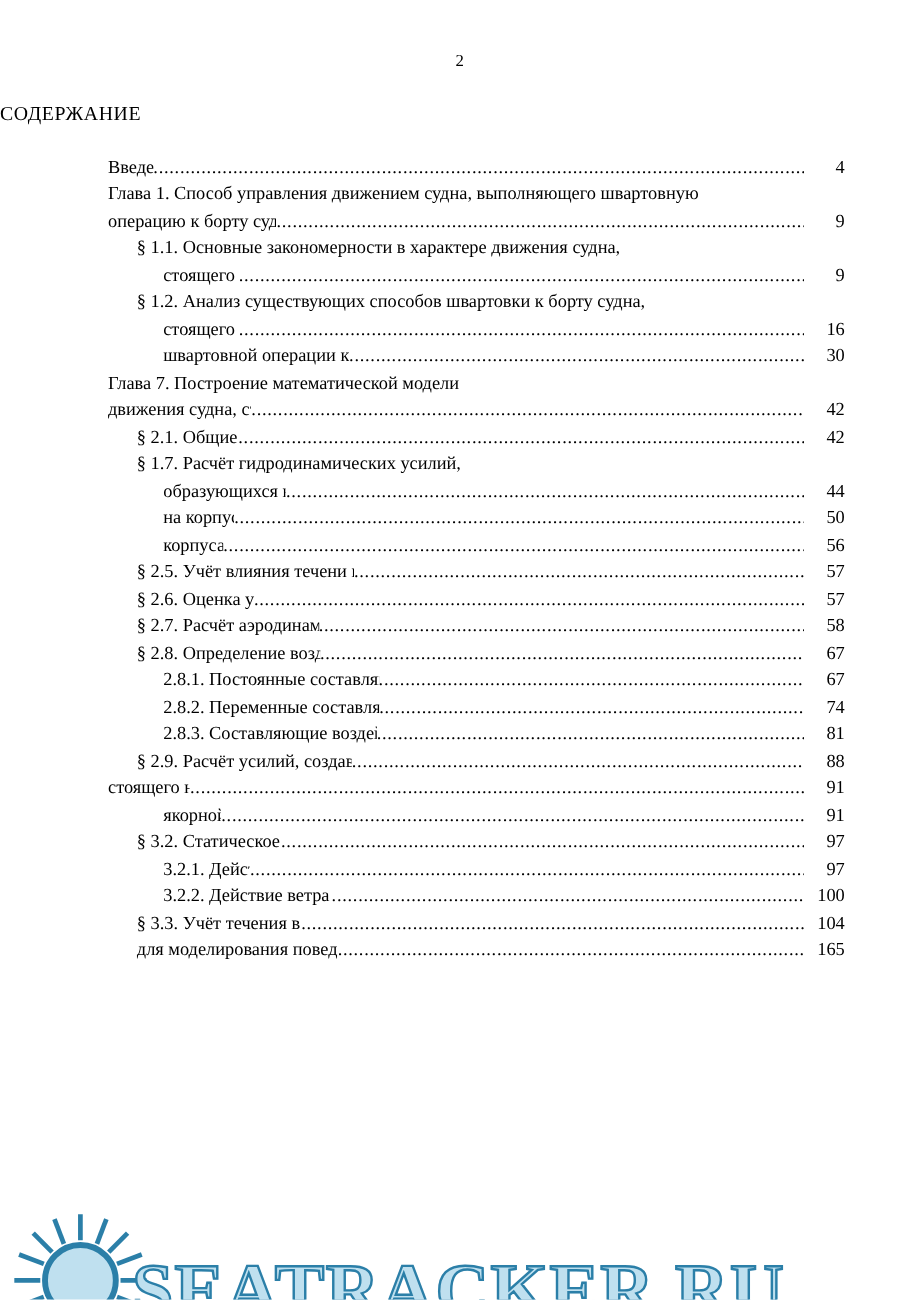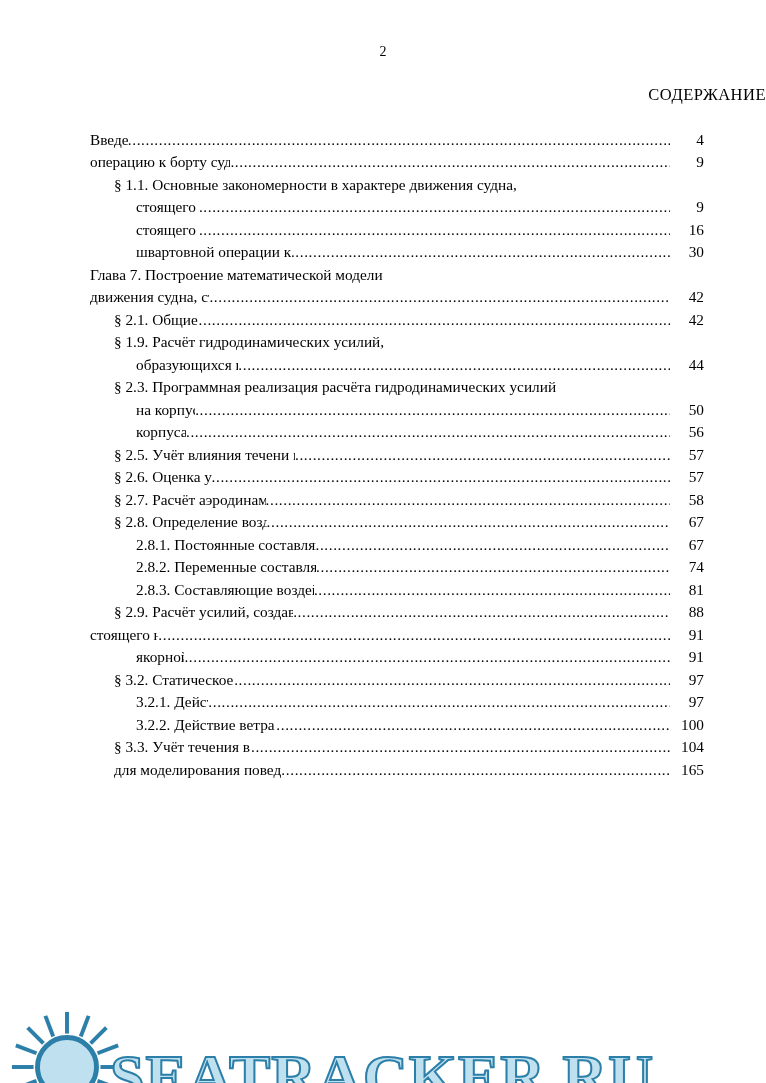--- a/index.html
+++ b/index.html
@@ -23,21 +23,21 @@
     padding: 0;
   }
   .page-number {
     text-align: center;
     font-size: 14px;
     margin-top: 45px;
     margin-bottom: 0;
     line-height: 1;
   }
   .doc-title {
-    text-align: right;
+    text-align: left;
     font-size: 16.5px;
     margin-top: 26px;
     letter-spacing: 0.5px;
   }
   .toc {
     margin-top: 24px;
     padding-left: 90px;
     padding-right: 62px;
   }
   .toc-row {
@@ -108,34 +108,44 @@
 
   <div class="doc-title">СОДЕРЖАНИЕ</div>
 
   <div class="toc">
       <div class="toc-row lvl0">
         <span class="toc-text">Введение</span>
         <span class="dots">........................................................................................................................................................................................................</span>
         <span class="pg">4</span>
       </div>
       <div class="toc-row lvl0">
+        <span class="toc-text">Глава 1. Способ управления движением судна, выполняющего швартовную</span>
+        <span class="dots"></span>
+        <span class="pg"></span>
+      </div>
+      <div class="toc-row lvl0">
         <span class="toc-text">операцию к борту судна, стоящего на якоре</span>
         <span class="dots">........................................................................................................................................................................................................</span>
         <span class="pg">9</span>
       </div>
       <div class="toc-row lvl1">
         <span class="toc-text">§ 1.1. Основные закономерности в характере движения судна,</span>
         <span class="dots"></span>
         <span class="pg"></span>
       </div>
       <div class="toc-row lvl2">
         <span class="toc-text">стоящего на якоре</span>
         <span class="dots">........................................................................................................................................................................................................</span>
         <span class="pg">9</span>
       </div>
+      <div class="toc-row lvl1">
+        <span class="toc-text">§ 1.2. Анализ существующих способов швартовки к борту судна,</span>
+        <span class="dots"></span>
+        <span class="pg"></span>
+      </div>
       <div class="toc-row lvl2">
         <span class="toc-text">стоящего на якоре</span>
         <span class="dots">........................................................................................................................................................................................................</span>
         <span class="pg">16</span>
       </div>
       <div class="toc-row lvl2">
         <span class="toc-text">швартовной операции к борту судна, стоящего на якоре</span>
         <span class="dots">........................................................................................................................................................................................................</span>
         <span class="pg">30</span>
       </div>
@@ -148,33 +158,28 @@
         <span class="toc-text">движения судна, стоящего на якоре</span>
         <span class="dots">........................................................................................................................................................................................................</span>
         <span class="pg">42</span>
       </div>
       <div class="toc-row lvl1">
         <span class="toc-text">§ 2.1. Общие положения</span>
         <span class="dots">........................................................................................................................................................................................................</span>
         <span class="pg">42</span>
       </div>
       <div class="toc-row lvl1">
-        <span class="toc-text">§ 1.9. Расчёт гидродинамических усилий,</span>
+        <span class="toc-text">§ 1.7. Расчёт гидродинамических усилий,</span>
         <span class="dots"></span>
         <span class="pg"></span>
       </div>
       <div class="toc-row lvl2">
         <span class="toc-text">образующихся на корпусе судна</span>
         <span class="dots">........................................................................................................................................................................................................</span>
         <span class="pg">44</span>
-      </div>
-      <div class="toc-row lvl1">
-        <span class="toc-text">§ 2.3. Программная реализация расчёта гидродинамических усилий</span>
-        <span class="dots"></span>
-        <span class="pg"></span>
       </div>
       <div class="toc-row lvl2">
         <span class="toc-text">на корпусе судна</span>
         <span class="dots">........................................................................................................................................................................................................</span>
         <span class="pg">50</span>
       </div>
       <div class="toc-row lvl2">
         <span class="toc-text">корпуса судна</span>
         <span class="dots">........................................................................................................................................................................................................</span>
         <span class="pg">56</span>

